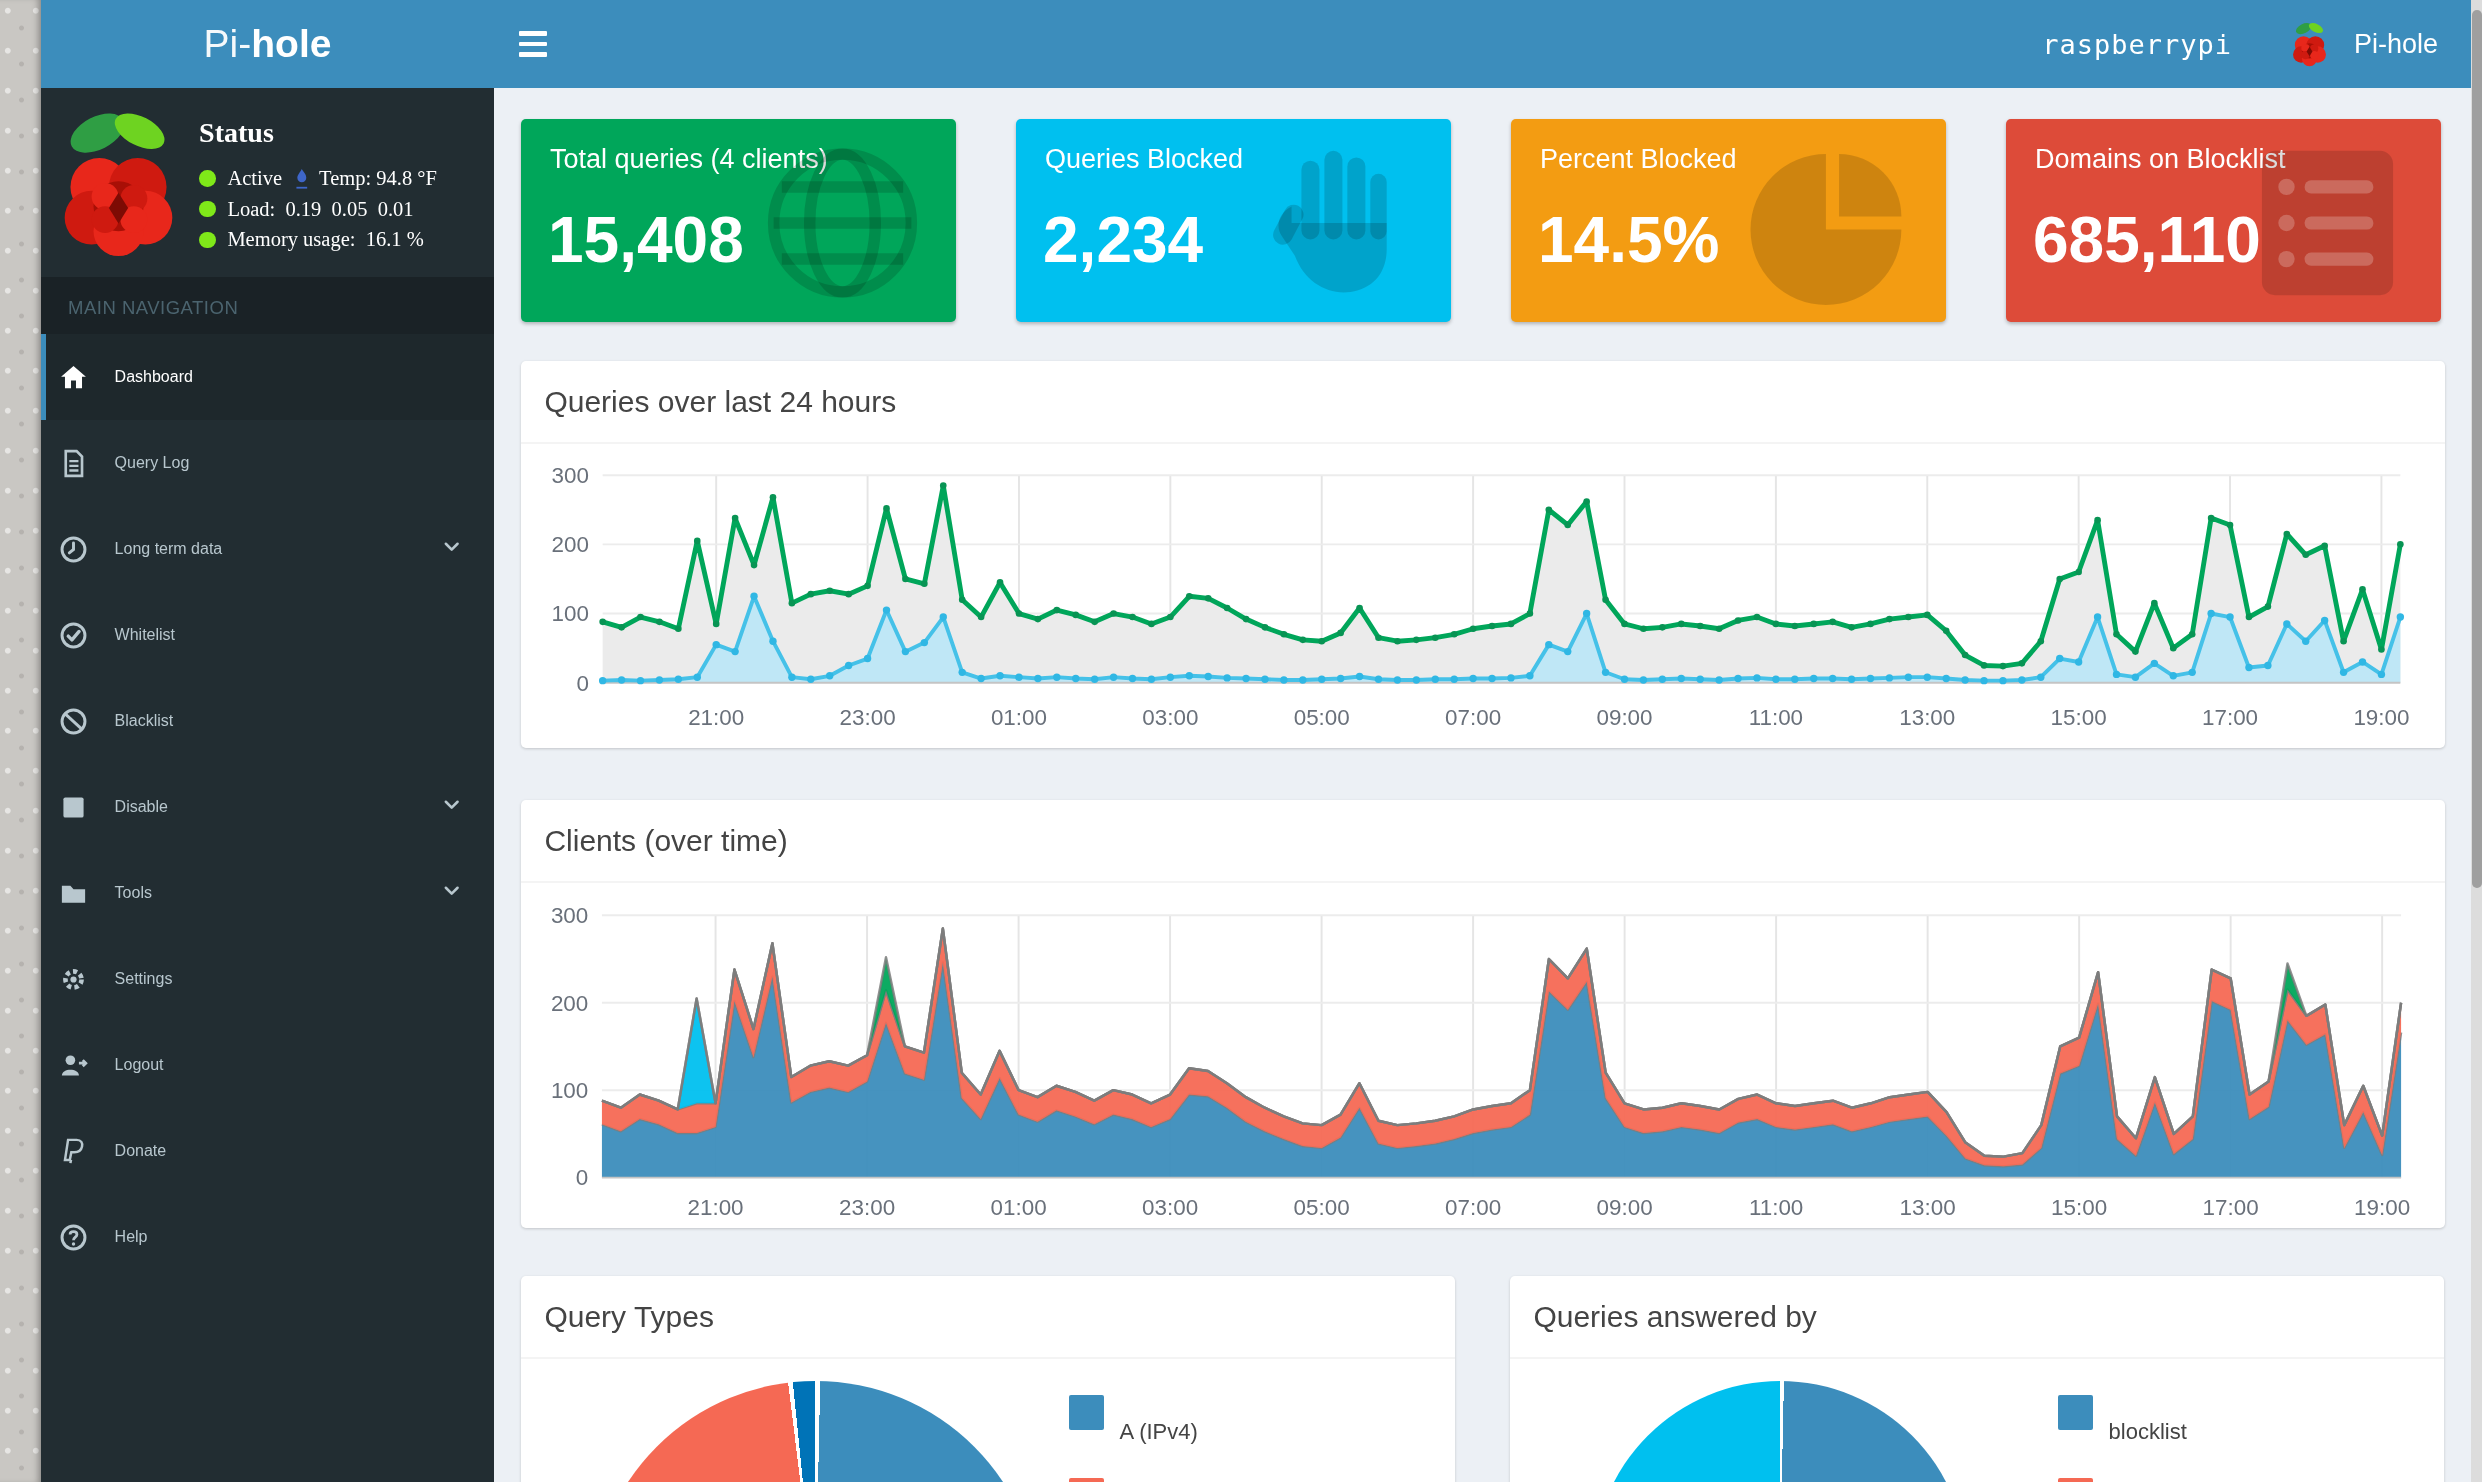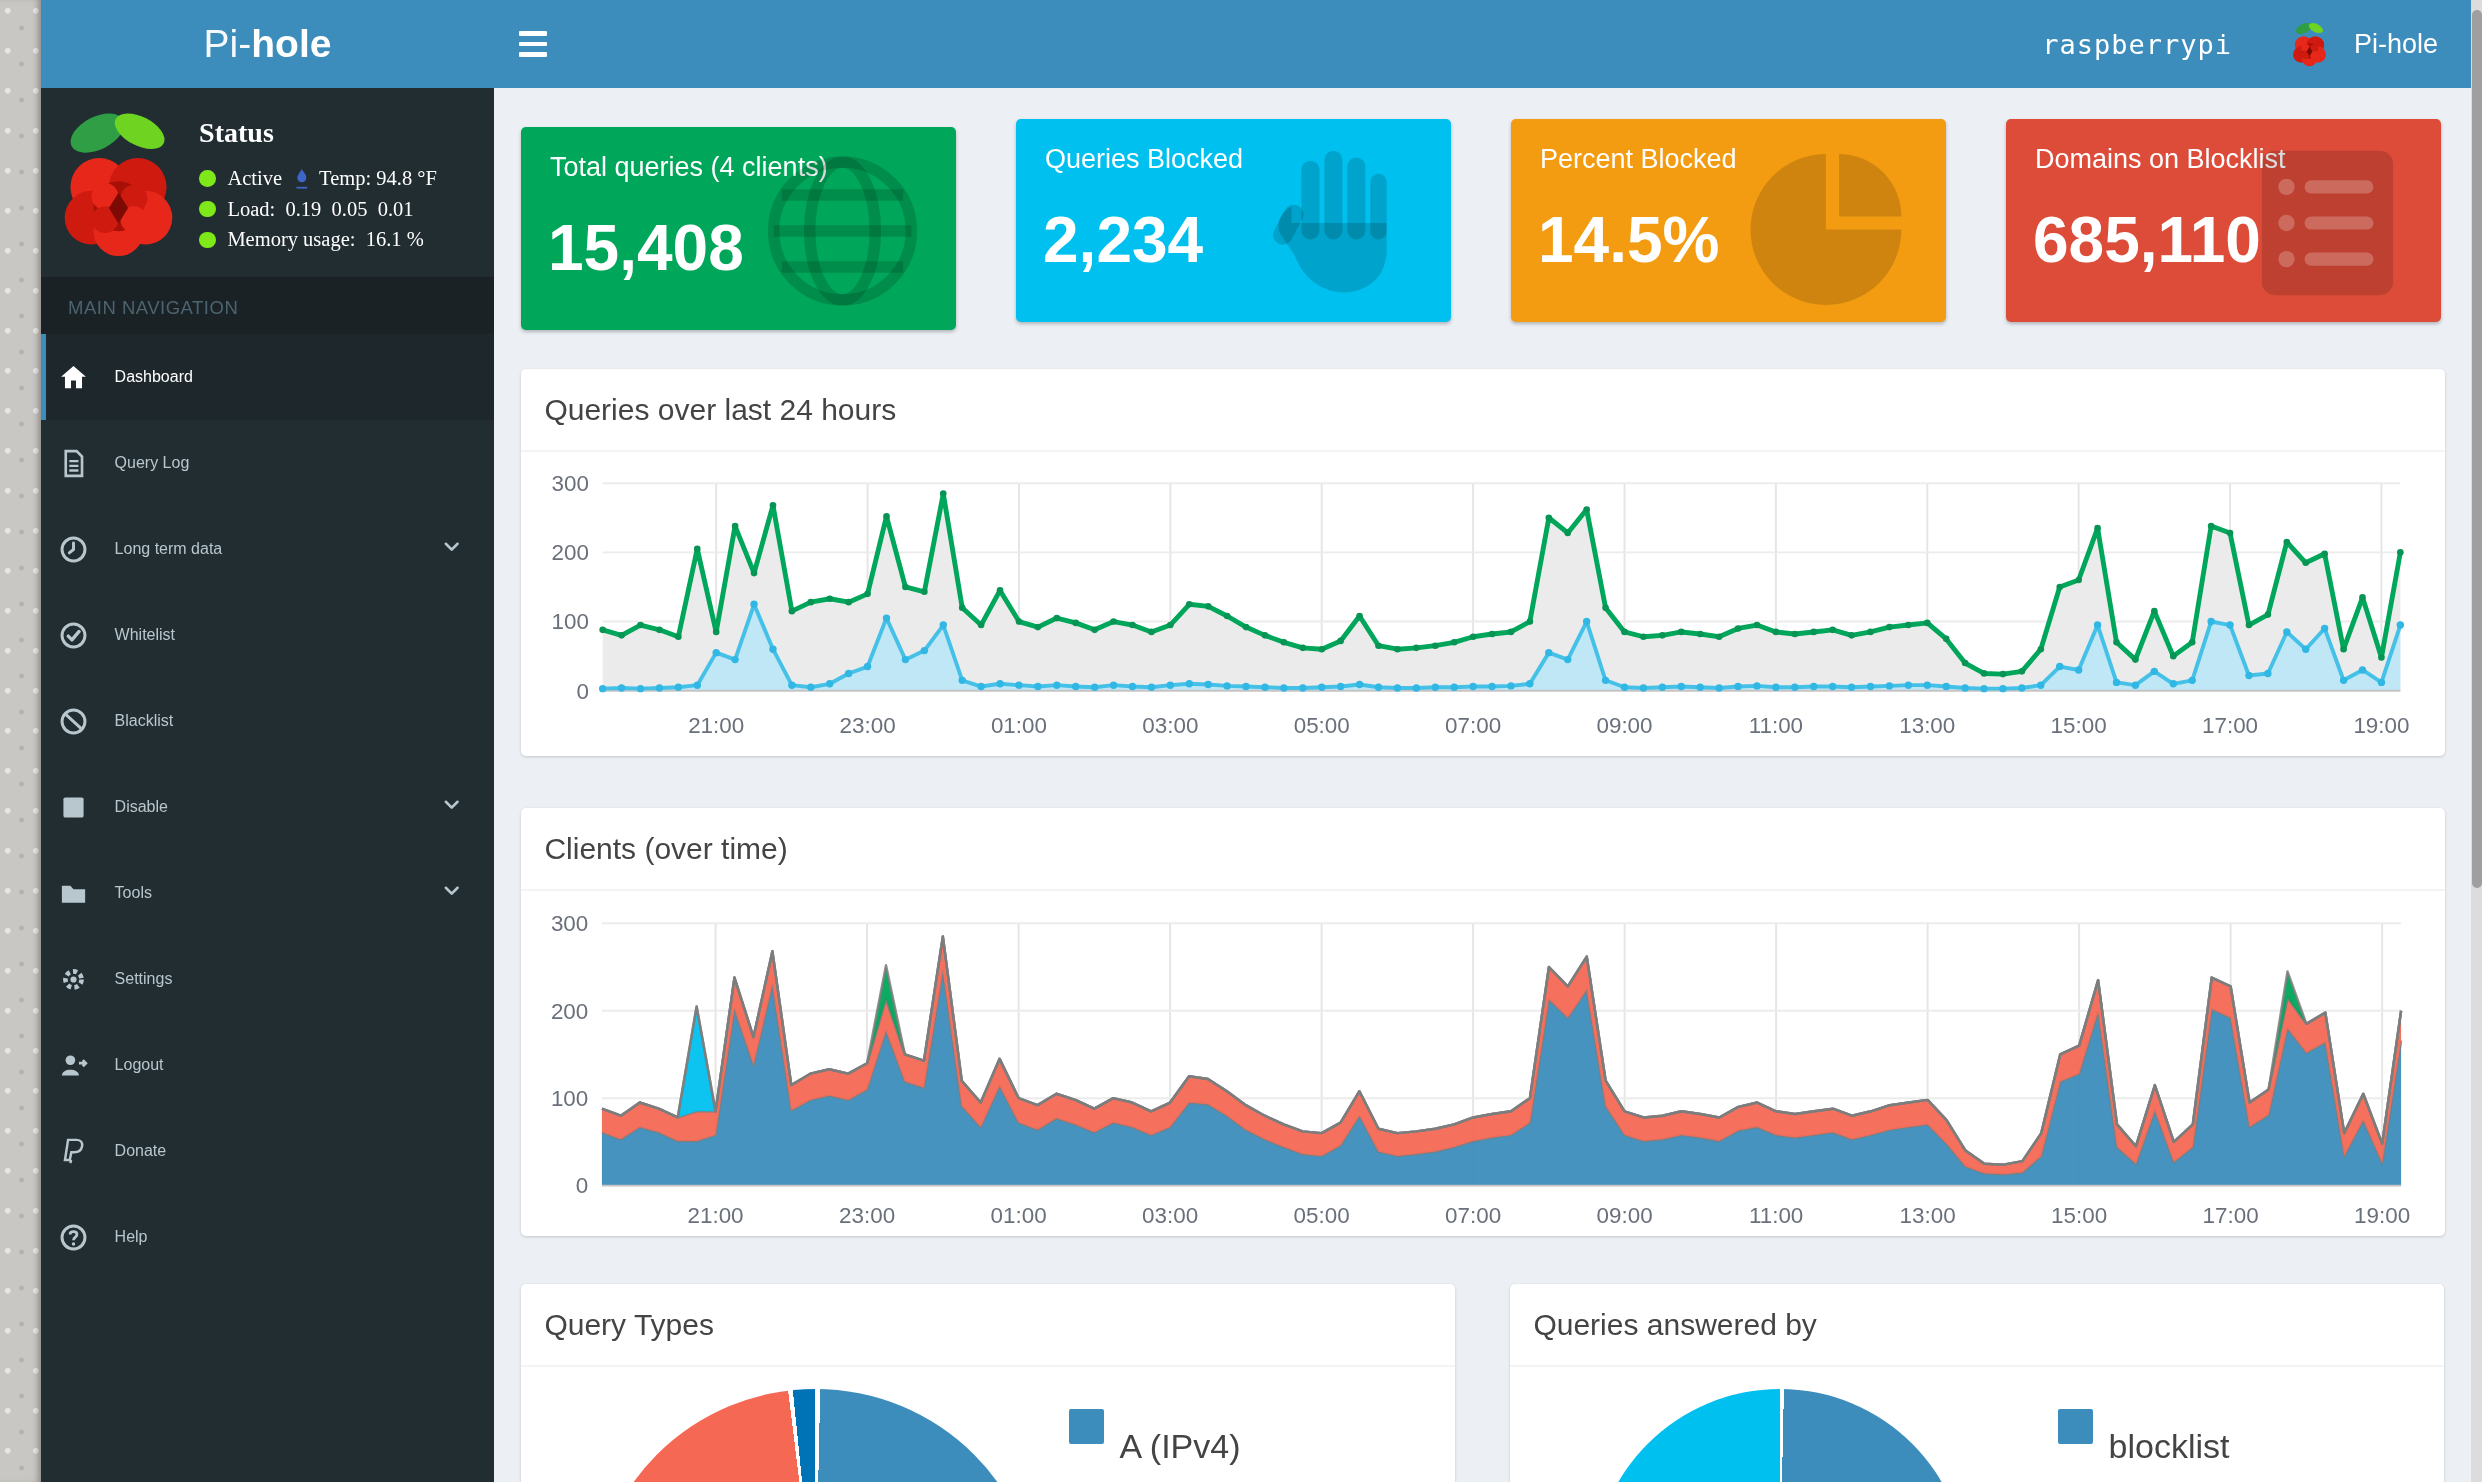--- a/index.html
+++ b/index.html
@@ -59,21 +59,21 @@
   .panel-hd { height:83px; border-bottom:2px solid #f4f4f4; display:flex; align-items:center; padding-left:23.4px;
     font-size:30px; color:#444; }
   #panel-queries { margin-top:39px; height:387px; }
   #panel-clients { margin-top:52px; height:428px; }
   .row3 { display:flex; gap:55px; margin:48px 27px 0 27px; }
   .panel-half { flex:0 0 934px; width:934px; height:419px; margin:0; position:relative; }
   .pie { position:absolute; border-radius:50%; }
   .legend { position:absolute; }
   .legend-item { display:flex; align-items:center; margin-bottom:17.6px; cursor:pointer; }
   .legend-swatch { width:35px; height:35px; border-radius:2px; margin-right:15.6px; flex:0 0 auto; }
-  .legend-label { font-size:34px; color:#444;margin-top:40px; }
+  .legend-label { font-size:22px; color:#444;margin-top:40px; }
 
   .chart-svg { display:block; }
   .tick-label { font-size:23px; fill:#69707a; }
 
   
   #scrollbar { position:absolute; left:2471px; top:0; width:11.7px; height:1482px; background:#dcdcdc; }
   #scroll-thumb { position:absolute; left:1px; top:9.8px; width:9.8px; height:878px; background:#9f9f9f; border-radius:4.9px; }
 </style>
 </head>
 <body>
@@ -263,21 +263,21 @@
               <circle cx="10" cy="14.2" r="1.1" fill="currentColor"></circle>
             </svg>
           </span>
           <span>Help</span>
         </div>
       </div>
   </div>
 
   <div class="main">
     <div class="cards" id="cards-row">
-        <div class="card" style="background: rgb(0, 166, 90); margin-top: 8px;">
+        <div class="card" style="background: rgb(0, 166, 90);">
           <div class="ctitle">Total queries (4 clients)</div>
           <div class="cvalue">15,408</div>
           <div class="ghost"><svg viewBox="0 0 100 100" width="185" height="164">
               <g fill="none" stroke="rgba(0,0,0,0.15)" stroke-width="7">
                 <circle cx="50" cy="50" r="42"></circle>
                 <ellipse cx="50" cy="50" rx="20" ry="42"></ellipse>
                 <line x1="8" y1="50" x2="92" y2="50"></line>
                 <line x1="13" y1="28" x2="87" y2="28"></line>
                 <line x1="13" y1="72" x2="87" y2="72"></line>
               </g>

